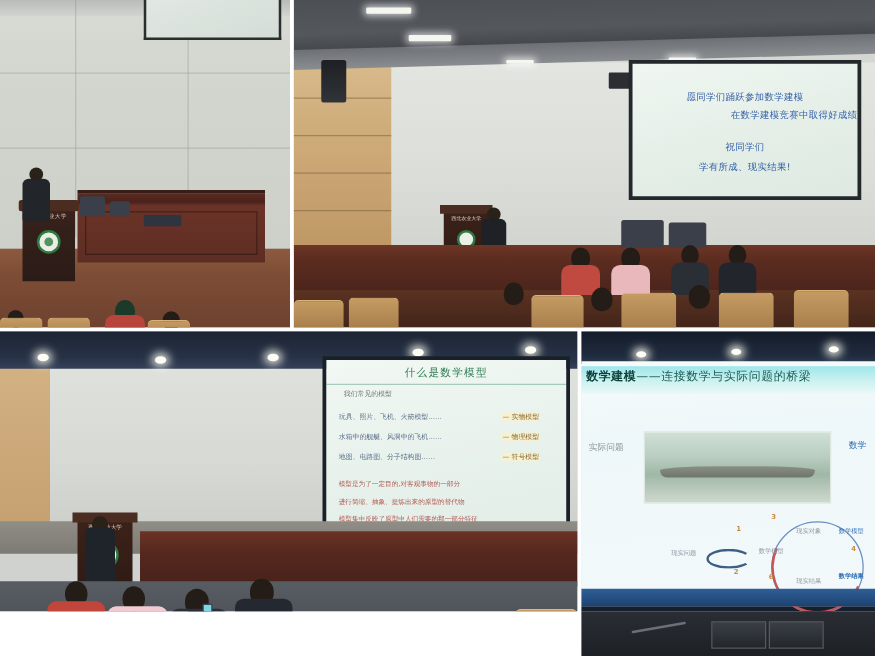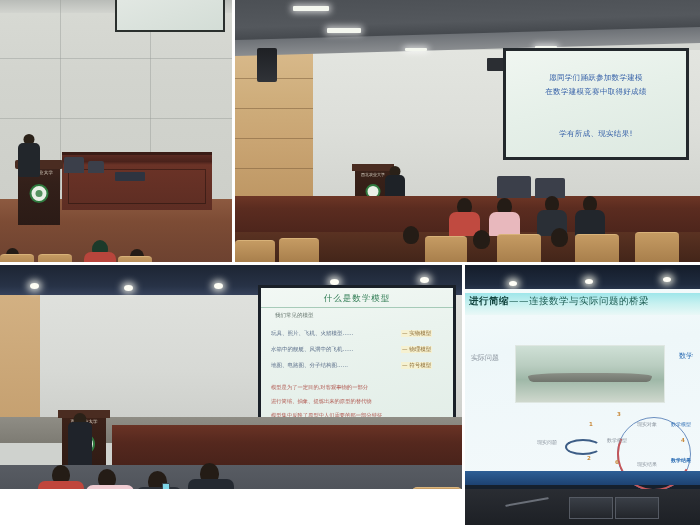--- a/index.html
+++ b/index.html
@@ -379,21 +379,22 @@
     <div class="tr-light" style="left:58px;top:6px;width:36px;"></div>
     <div class="tr-light" style="left:92px;top:28px;width:34px;"></div>
     <div class="tr-light" style="left:170px;top:48px;width:22px;height:3px;"></div>
     <div class="tr-light" style="left:300px;top:46px;width:22px;height:3px;"></div>
 
     <div class="tr-blackspeaker"></div>
     <div class="tr-smallspeaker"></div>
 
     <div class="tr-screen">
       <div class="sl" style="top:22px;">愿同学们踊跃参加数学建模</div>
-      <div class="sl" style="top:36px;">在数学建模竞赛中取得好成绩</div>
+      <div class="sl" style="top:36px;text-align:right;">在数学建模竞赛中取得好成绩</div>
+      <div class="sl" style="top:62px;">祝同学们</div>
       <div class="sl" style="top:78px;">学有所成、现实结果!</div>
     </div>
 
     <div class="tr-podium">
       <div class="tr-podium-top"></div>
       <div class="tr-podium-text">西北农业大学</div>
       <div class="tr-podium-logo"></div>
     </div>
 
     <div class="tl-speaker-person" style="left:150px;top:166px;width:20px;height:52px;">
@@ -493,21 +494,21 @@
 
   <div class="cell" id="cell-br">
     <div class="br-ceil"></div>
     <div class="br-dl" style="left:44px;top:16px;"></div>
     <div class="br-dl" style="left:120px;top:14px;"></div>
     <div class="br-dl" style="left:198px;top:12px;"></div>
 
     <div class="br-slide">
       <div class="br-titleband"></div>
       <div class="br-title">
-        <b>进行简缩</b><span>——连接数学与实际问题的桥梁</span>
+        <b>数学建模</b><span>——连接数学与实际问题的桥梁</span>
       </div>
 
       <div class="br-lbl" style="left:6px;top:64px;font-size:7px;">实际问题</div>
       <div class="br-lbl blue" style="left:214px;top:62px;font-size:7px;">数学</div>
 
       <div class="br-photo"></div>
 
       <div class="br-circle"></div>
       <div class="br-arc-red"></div>
       <div class="br-ellipse"></div>

